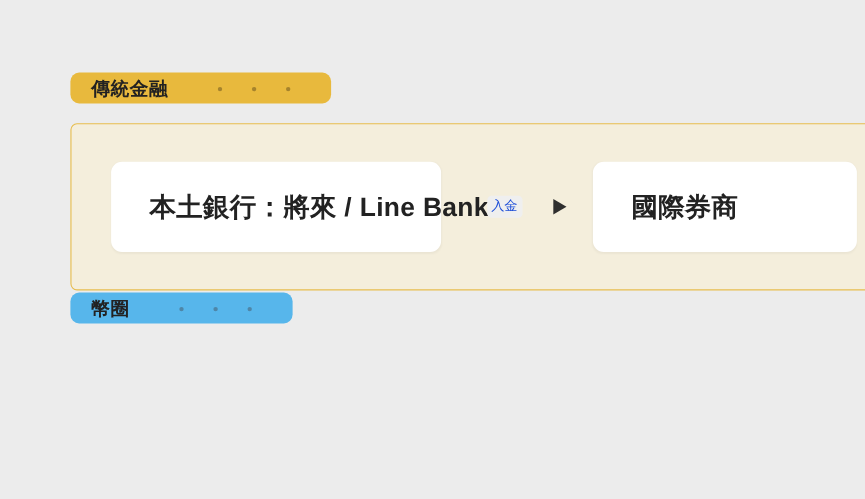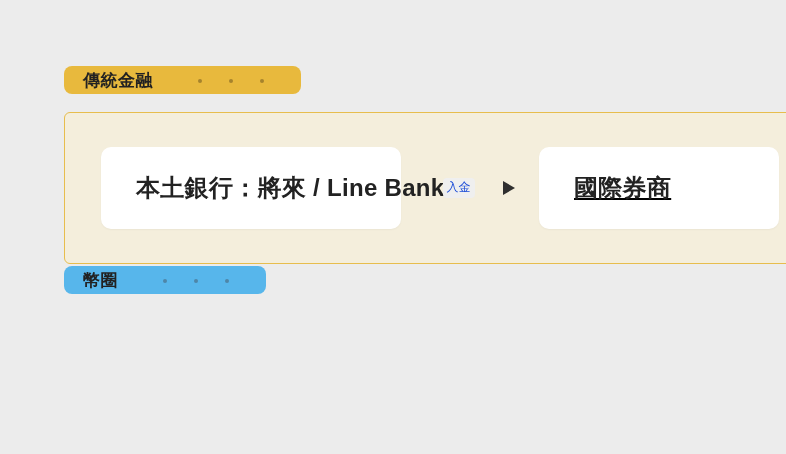--- a/index.html
+++ b/index.html
@@ -61,21 +61,21 @@
   .node {
     background: #FFFFFF;
     border-radius: 10px;
     height: 82px;
     display: flex;
     align-items: center;
     padding-left: 23px;
     box-shadow: 0 1px 2px rgba(0,0,0,0.04);
   }
   .node-source { width: 300px; }
-  .node-target { width: 357px; text-decoration: underline; }
+  .node-target { width: 357px; }
   .node-text {
     font-size: 24px;
     font-weight: bold;
     color: #222222;
     letter-spacing: 0.3px;
     white-space: nowrap;
   }
 
   .edge {
     width: 90px;

